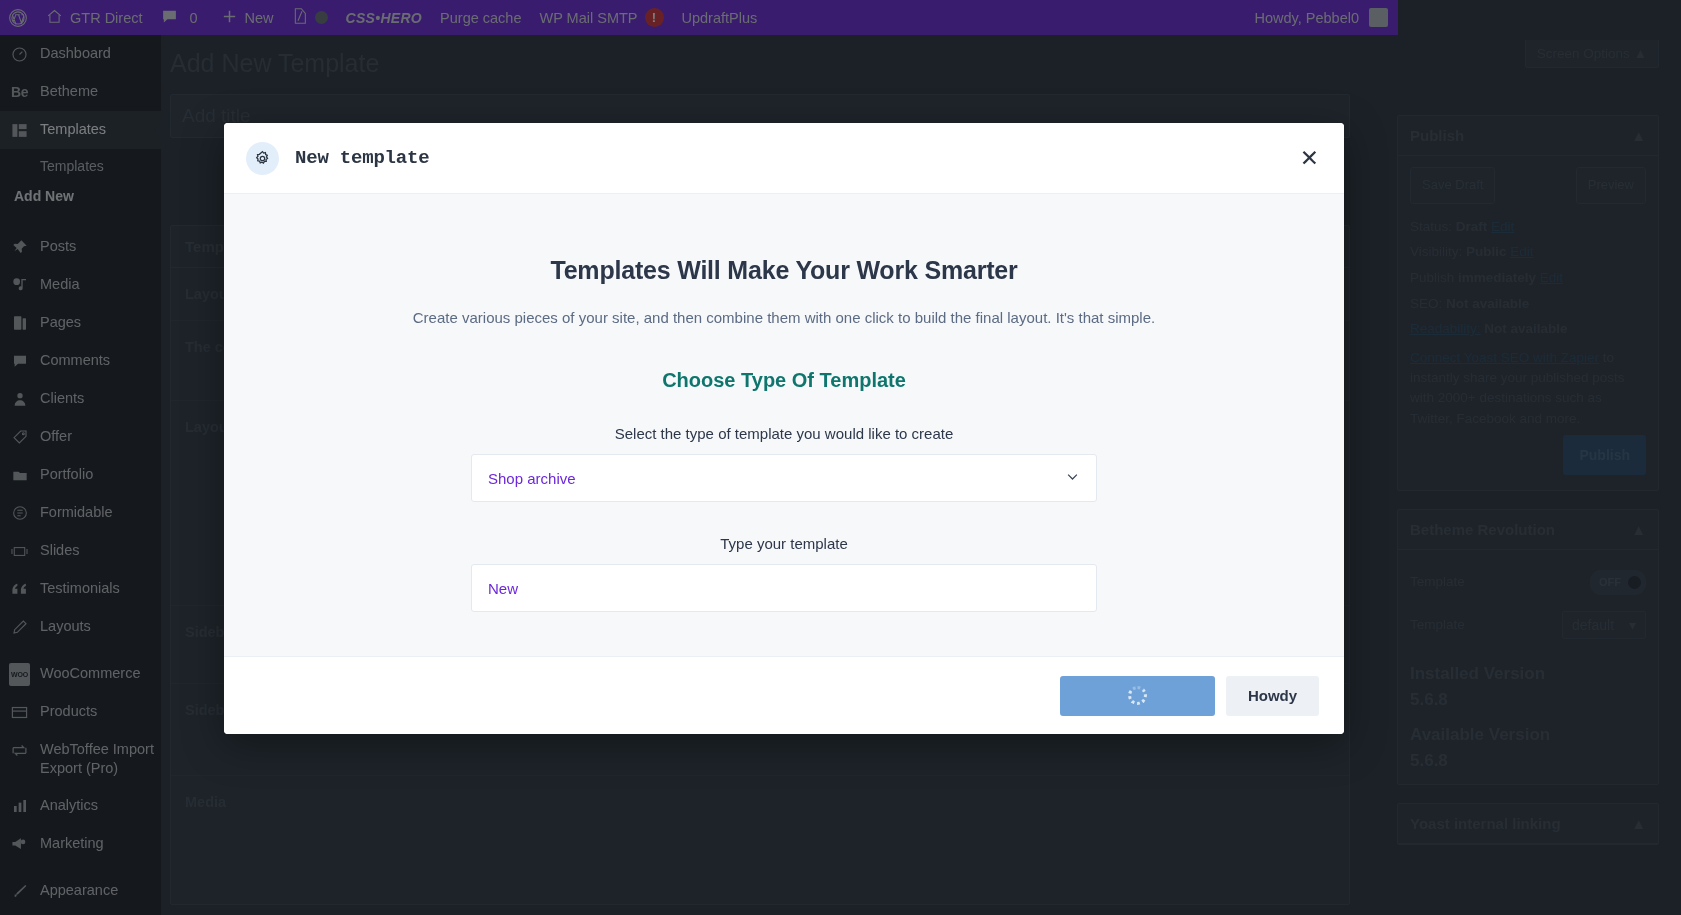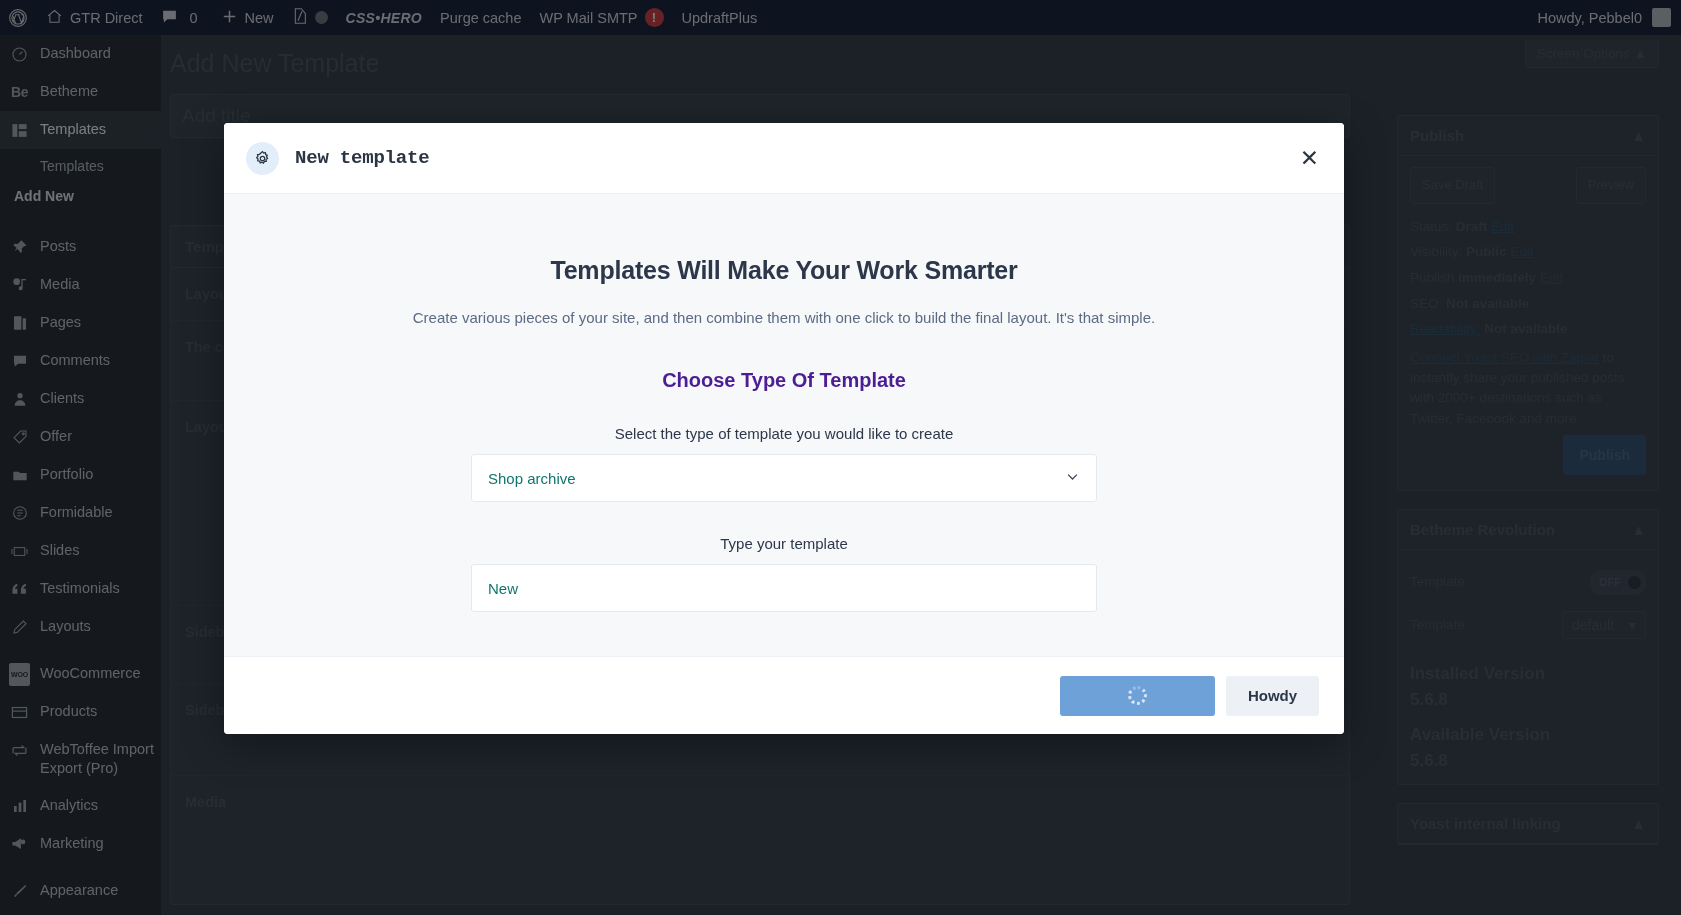--- a/index.html
+++ b/index.html
@@ -6,22 +6,22 @@
   html, body {
     width: 1681px; height: 915px;
     overflow: hidden;
     font-family: "Liberation Sans", sans-serif;
     background: #2b333c;
   }
 
   
   #adminbar {
     position: absolute; top: 0; left: 0;
-    width: 1681px; height: 35px;
-    background: #0f172a;
+    width: 1398px; height: 35px;
+    background: #6d28d9;
     display: flex; align-items: center;
     color: #d8dade;
     font-size: 14.5px;
     z-index: 30;
   }
   .ab-item {
     display: flex; align-items: center; gap: 7px;
     height: 35px; padding: 0 9px;
     color: #d8dade; white-space: nowrap;
   }
@@ -215,33 +215,33 @@
     overflow: hidden;
   }
   #promo-title {
     font-size: 25px; font-weight: 700; color: #2d374a;
     letter-spacing: -.2px;
   }
   #promo-sub {
     margin-top: 24px; font-size: 15px; color: #5c6b84;
   }
   #choose-title {
-    margin-top: 43px; font-size: 20px; font-weight: 700; color: #4c1d95;
+    margin-top: 43px; font-size: 20px; font-weight: 700; color: #0f766e;
   }
   .field-label {
     margin-top: 33px; font-size: 15px; font-weight: 400; color: #2d374a;
   }
   .field-wrap { display: flex; justify-content: center; margin-top: 12px; }
   .fld-box {
     width: 626px; height: 48px;
     background: #fff; border: 1px solid #e4e9ef;
     border-radius: 3px;
     display: flex; align-items: center;
     padding: 0 16px;
-    font-size: 15px; color: #0f766e;
+    font-size: 15px; color: #6d28d9;
     text-align: left;
   }
   .fld-box .caret { margin-left: auto; color: #3b4657; }
   #modal-foot {
     flex: 0 0 78px; background: #fff;
     border-top: 1px solid #eceff3;
     display: flex; align-items: center; justify-content: flex-end;
     gap: 11px; padding-right: 25px;
   }
   #create-btn {

